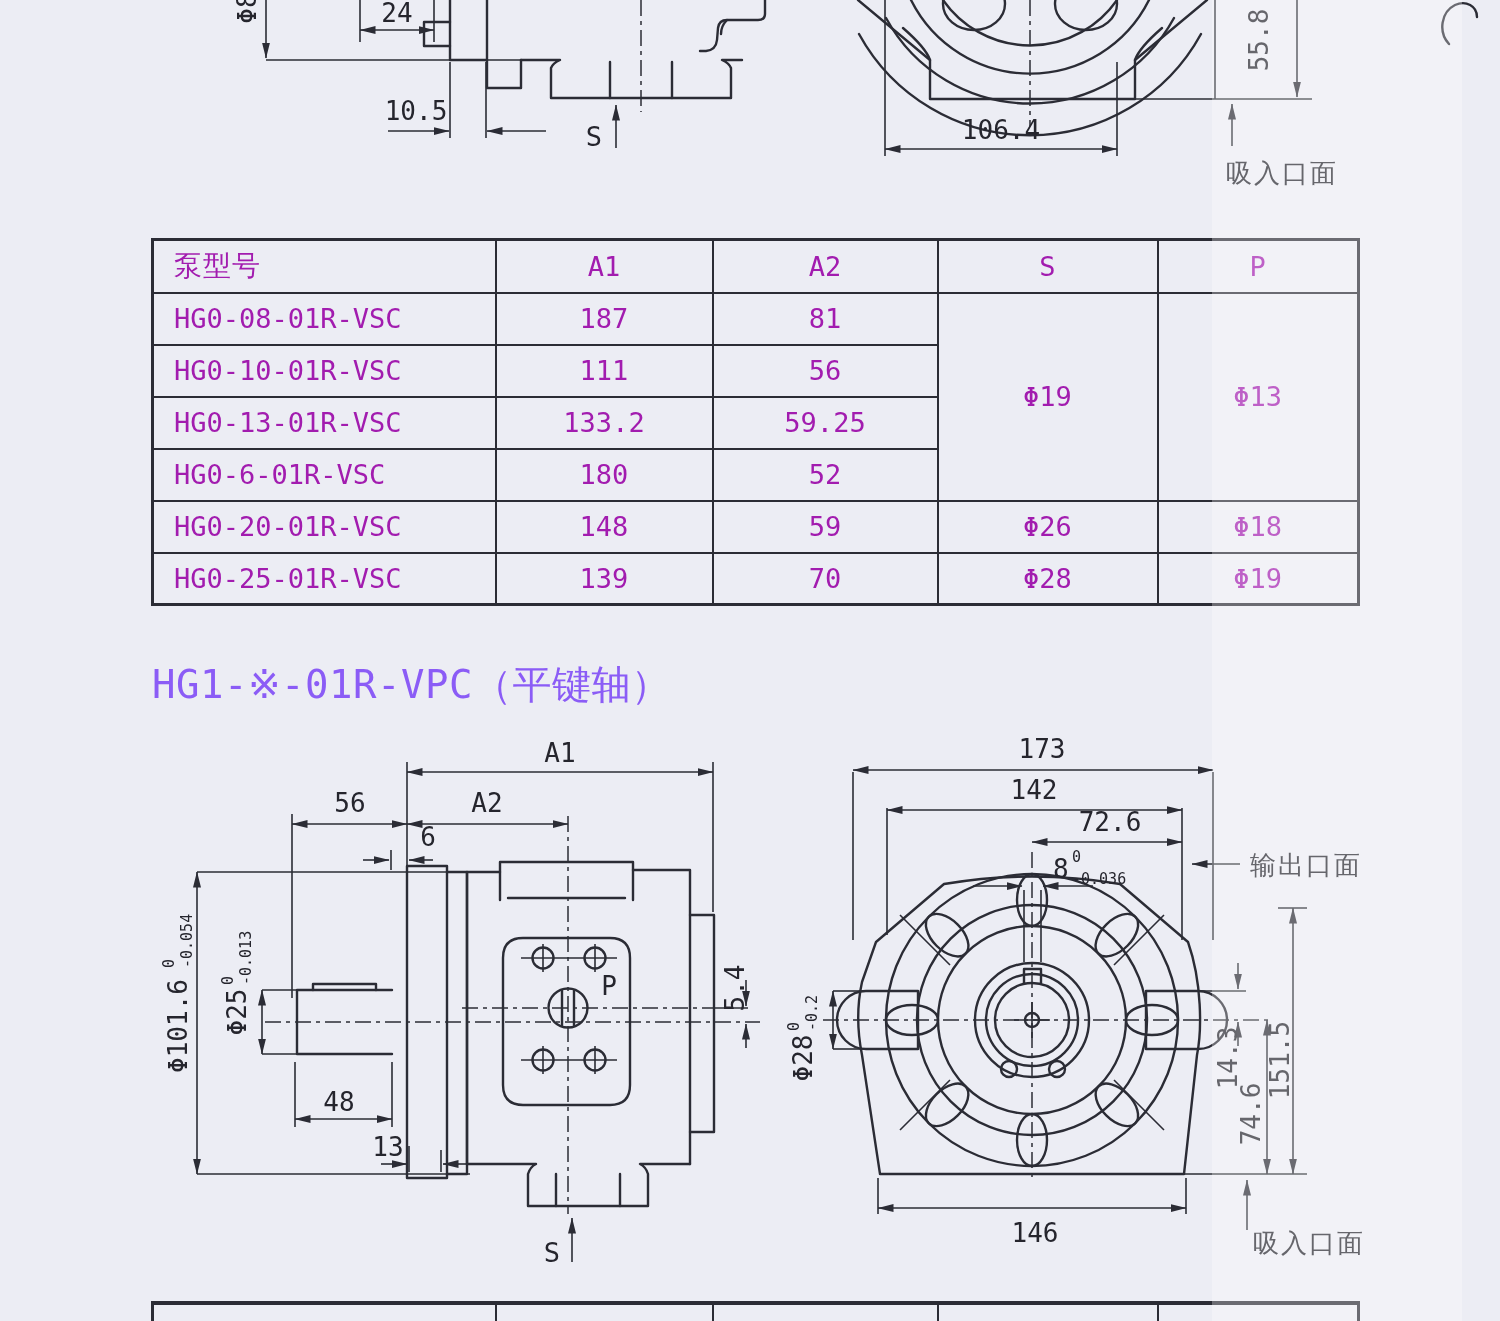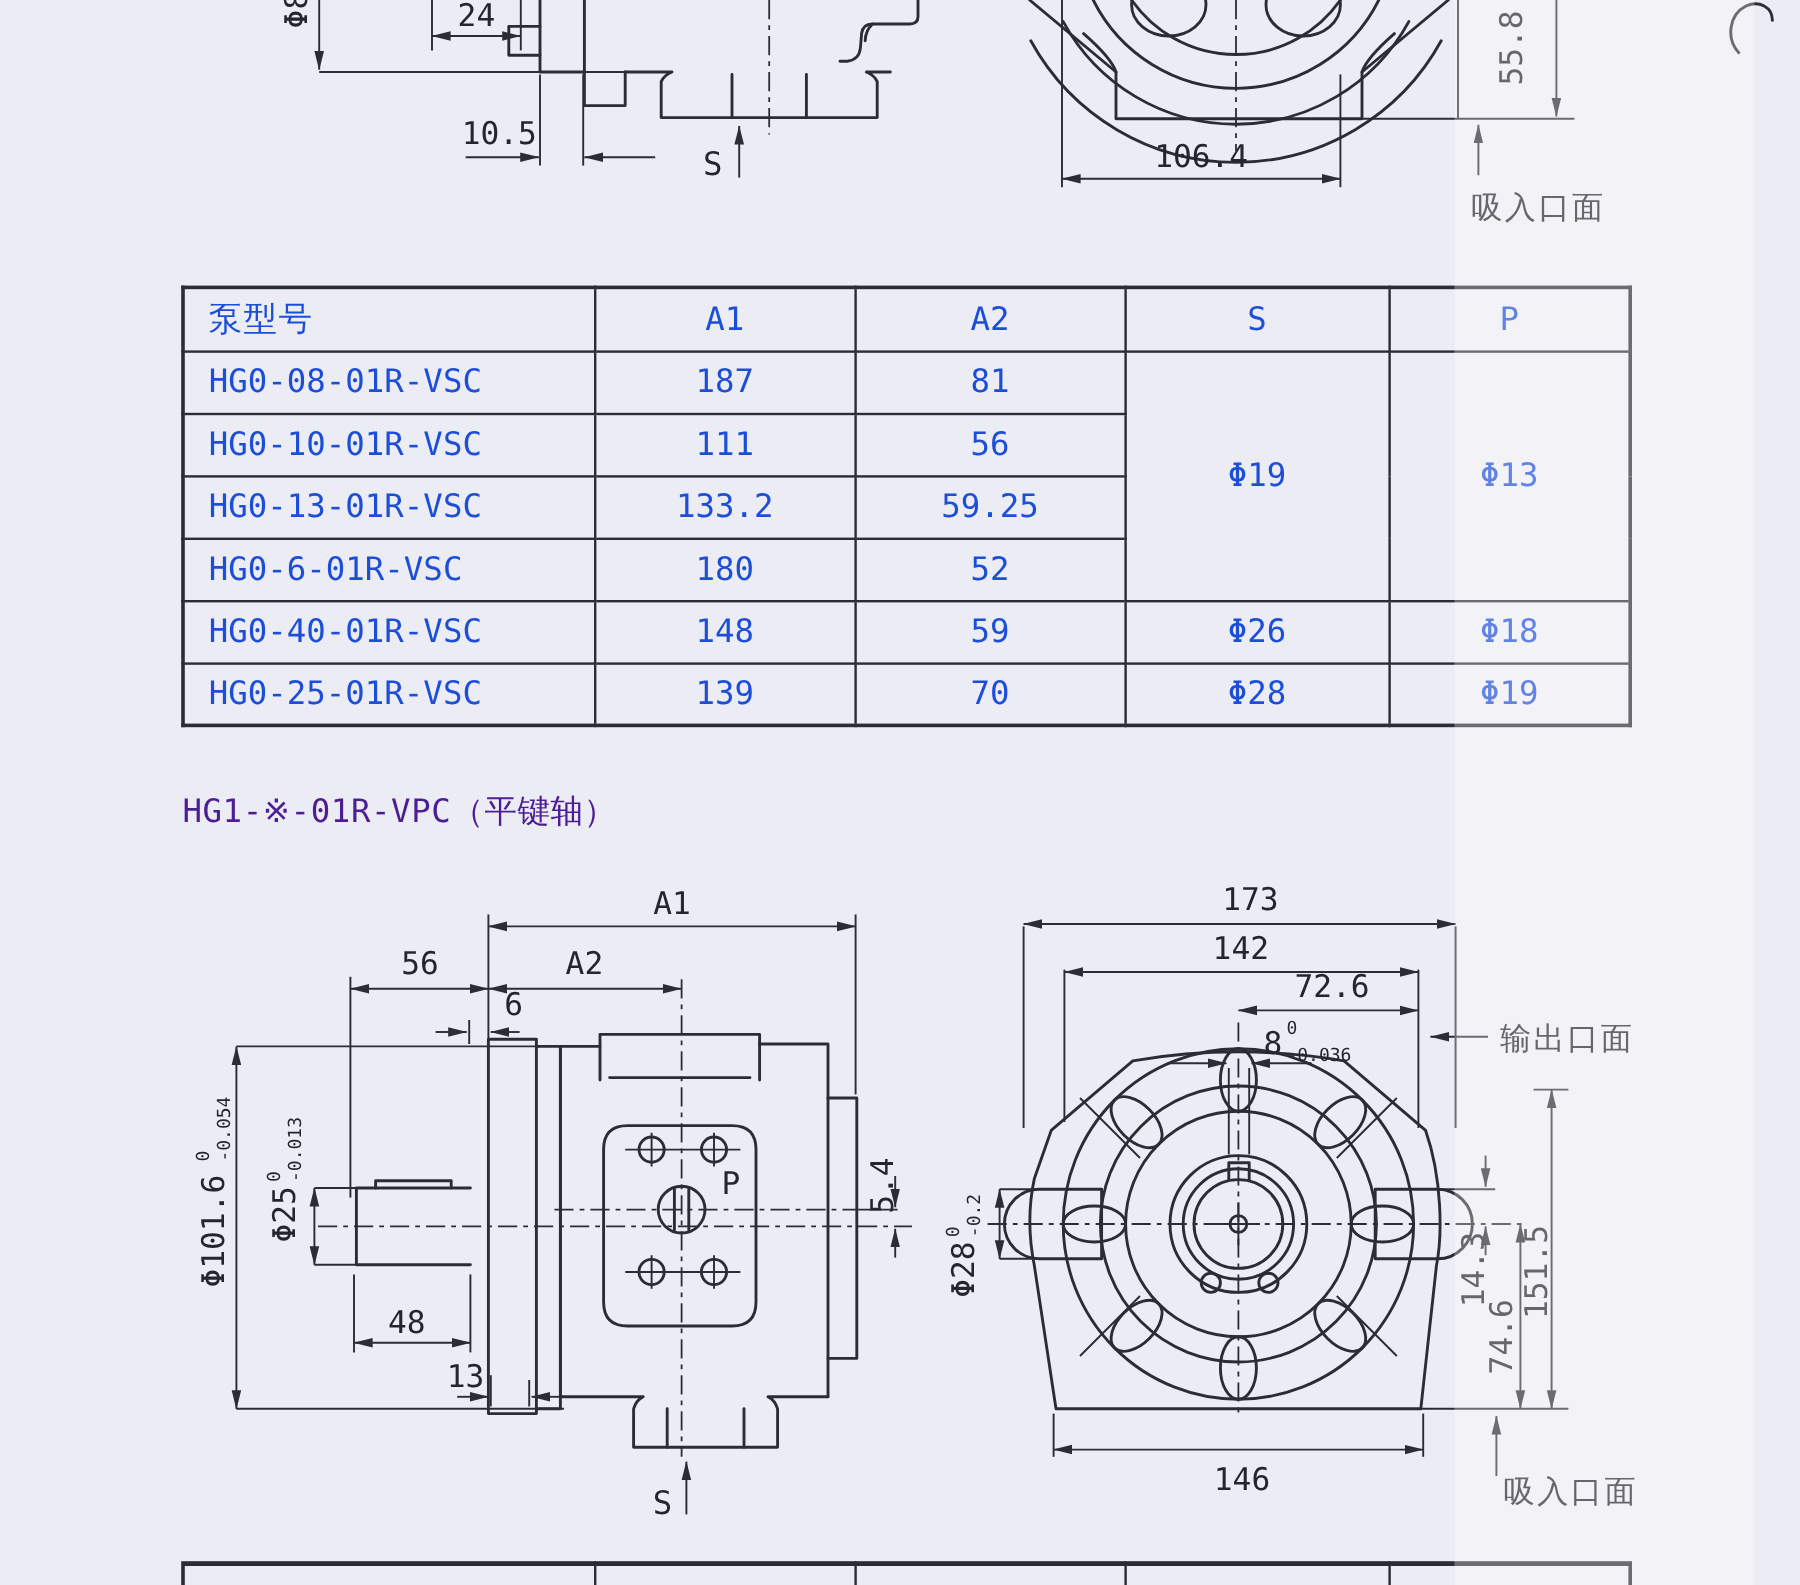--- a/index.html
+++ b/index.html
@@ -22,31 +22,31 @@
 
   
   .spec-table{
     position:absolute;left:151px;top:238px;width:1206px;z-index:20;
     border-collapse:collapse;table-layout:fixed;
     border:3px solid #2b2c35;
   }
   .spec-table th,.spec-table td{
     border:2px solid #2b2c35;
     font-family:"DejaVu Sans Mono", monospace;
-    font-size:27px;color:#1d4ed8;text-align:center;
+    font-size:27px;color:#a21caf;text-align:center;
     font-weight:normal;padding:0;
   }
   .spec-table tr{height:52px;}
   .spec-table .cjk{font-family:"DejaVu Sans","Liberation Sans",sans-serif;font-size:28px;letter-spacing:1px;}
   .spec-table .model{text-align:left;padding-left:20px;}
 
   .section-heading{
     position:absolute;left:152px;top:658px;z-index:20;
     font-family:"DejaVu Sans Mono","DejaVu Sans",sans-serif;
-    font-size:27px;color:#4c1d95;letter-spacing:0.5px;
+    font-size:39px;color:#8b5cf6;letter-spacing:0.5px;
   }
 
   .bottom-table{
     position:absolute;left:151px;top:1301px;width:1206px;z-index:20;
     border-collapse:collapse;table-layout:fixed;
     border:3px solid #2b2c35;border-top:4px solid #2b2c35;
   }
   .bottom-table td{border:2px solid #2b2c35;padding:0;}
   .bottom-table tr{height:70px;}
 
@@ -325,21 +325,21 @@
       <td class="model">HG0-13-01R-VSC</td>
       <td>133.2</td>
       <td>59.25</td>
     </tr>
     <tr>
       <td class="model">HG0-6-01R-VSC</td>
       <td>180</td>
       <td>52</td>
     </tr>
     <tr>
-      <td class="model">HG0-40-01R-VSC</td>
+      <td class="model">HG0-20-01R-VSC</td>
       <td>148</td>
       <td>59</td>
       <td>Φ26</td>
       <td>Φ18</td>
     </tr>
     <tr>
       <td class="model">HG0-25-01R-VSC</td>
       <td>139</td>
       <td>70</td>
       <td>Φ28</td>

